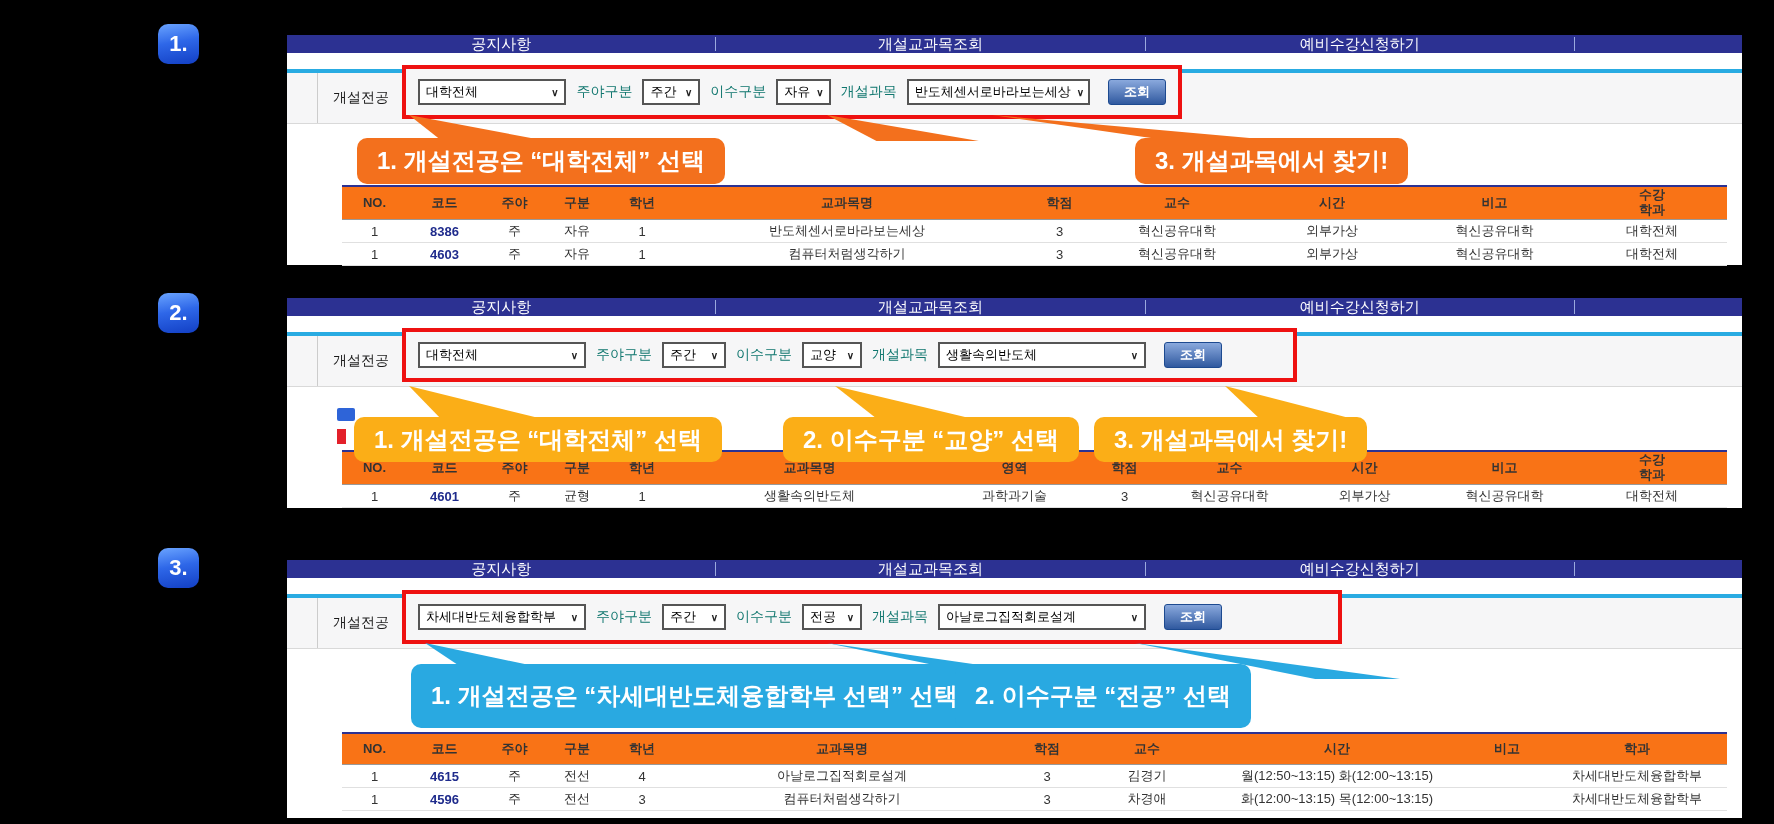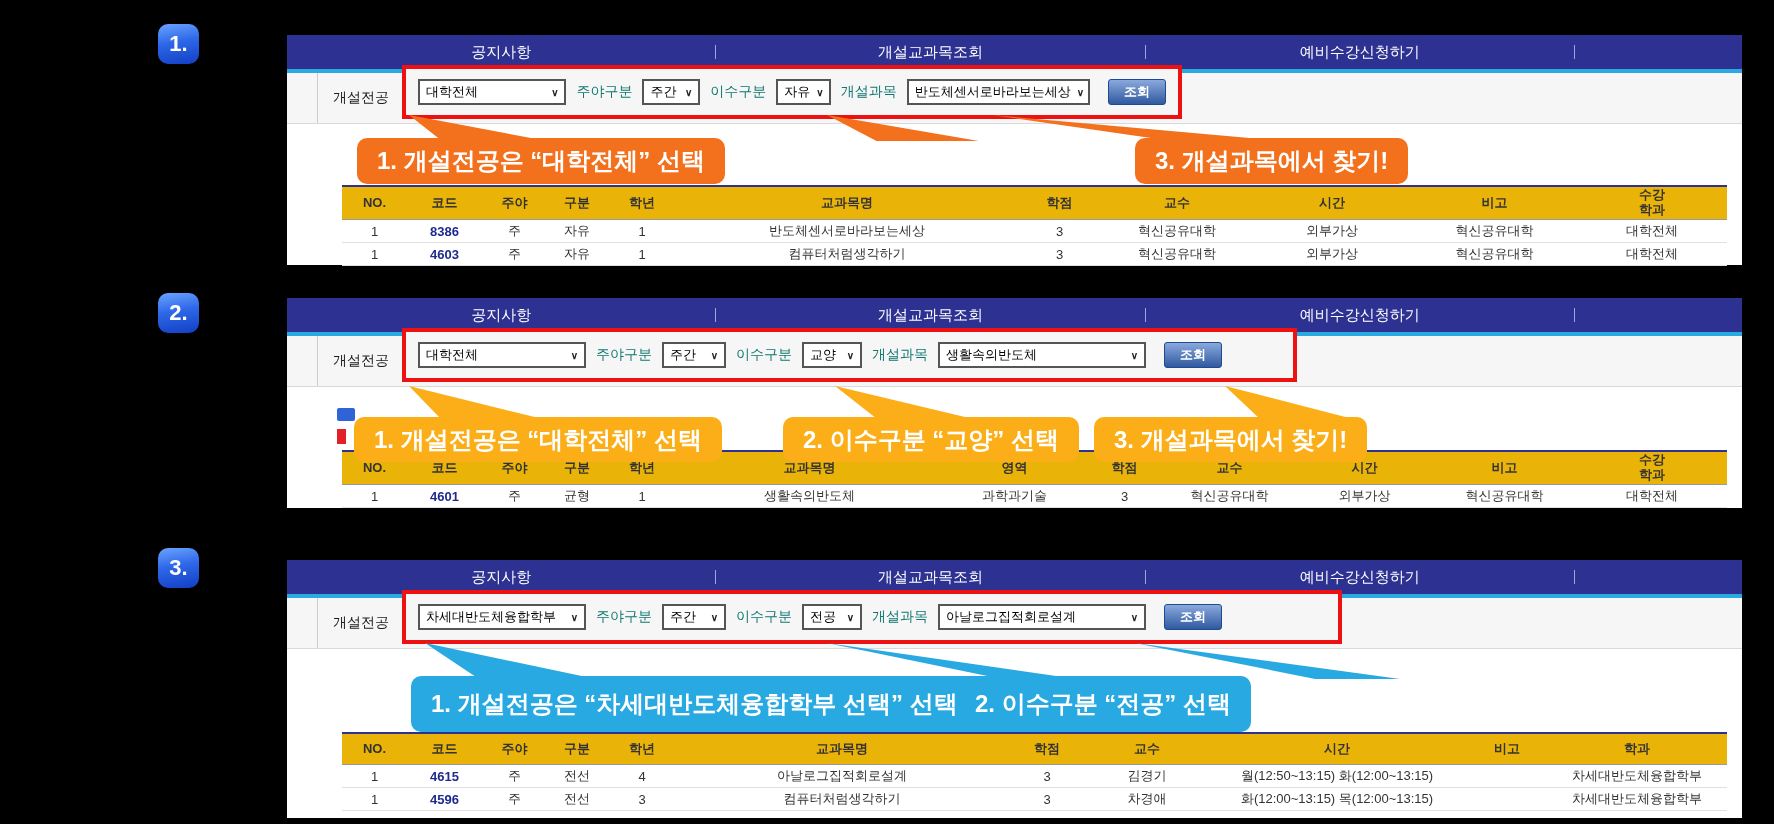--- a/index.html
+++ b/index.html
@@ -9,21 +9,21 @@
   
   .badge{position:absolute;left:158px;width:41px;height:40px;border-radius:10px;
          background:linear-gradient(170deg,#6aa4ff 0%,#2e67e8 45%,#123fc4 100%);
          color:#fff;font-weight:bold;font-size:22px;display:flex;align-items:center;justify-content:center;}
   .b1{top:24px}.b2{top:293px}.b3{top:548px}
 
   
   .panel{position:absolute;left:287px;width:1455px;background:#fff;}
   .p1{top:35px;height:230px}.p2{top:298px;height:210px}.p3{top:560px;height:258px}
 
-  .tabbar{position:absolute;top:0;left:0;right:0;height:34px;background:var(--header-navy);
+  .tabbar{position:absolute;top:0;left:0;right:0;height:18px;background:var(--header-navy);
           display:flex;align-items:center;z-index:1}
   .tab{width:29.5%;text-align:center;color:#fff;font-size:15px;cursor:pointer;white-space:nowrap}
   .tab.filler{width:11.5%}
   .tabsep{width:1px;height:14px;background:rgba(175,190,235,.85)}
 
   .cyan-strip{position:absolute;top:34px;left:0;right:0;height:4px;background:var(--active-strip-cyan);z-index:0}
 
   .filter-row{position:absolute;top:38px;left:0;right:0;height:50px;background:#f6f6f7;
               border-bottom:1px solid #d9d9d9;z-index:0}
   .major-label{position:absolute;left:30px;top:0;height:100%;width:86px;display:flex;align-items:center;
@@ -57,34 +57,34 @@
   .p2 .ptr3{left:938px;top:88px;width:150px;height:34px;clip-path:polygon(0 0,88% 100%,24% 100%)}
   .p3 .ptr1{left:138px;top:83px;width:180px;height:36px;clip-path:polygon(0 0,95% 100%,30% 100%)}
   .p3 .ptr2{left:540px;top:83px;width:250px;height:36px;clip-path:polygon(0 0,100% 100%,70% 100%)}
   .p3 .ptr3{left:848px;top:83px;width:265px;height:36px;clip-path:polygon(0 0,100% 100%,68% 100%)}
 
   
   .bubble{position:absolute;height:46px;border-radius:10px;color:#fff;font-weight:bold;font-size:24px;
           display:flex;align-items:center;padding:0 20px;white-space:nowrap;z-index:4}
   .p1 .bubble{background:var(--callout-orange);top:103px}
   .p2 .bubble{background:var(--callout-yellow);top:119px;height:45px}
-  .p3 .bubble{background:var(--callout-blue);top:116px;height:56px}
+  .p3 .bubble{background:var(--callout-blue);top:104px;height:64px}
   .p1 .bub1{left:70px}.p1 .bub2{left:505px}.p1 .bub3{left:848px}
   .p2 .bub1{left:67px}.p2 .bub2{left:496px}.p2 .bub3{left:807px}
   .p3 .bub1{left:124px}.p3 .bub2{left:668px}.p3 .bub3{left:886px}
 
   
   .frag-blue{position:absolute;left:50px;top:110px;width:18px;height:13px;background:#2e64d8;border-radius:2px;z-index:3}
   .frag-red{position:absolute;left:50px;top:131px;width:9px;height:15px;background:#e3202a;z-index:3}
 
   
   .tbl-wrap{position:absolute;left:55px;width:1385px;z-index:1}
   .p1 .tbl-wrap{top:150px}.p2 .tbl-wrap{top:152px}.p3 .tbl-wrap{top:172px}
   .tbl{width:100%;border-collapse:collapse;table-layout:fixed;border-top:2px solid var(--header-navy)}
-  .tbl th{background:#eab308;font-size:13px;color:#333;font-weight:bold;height:32px;
+  .tbl th{background:#f97316;font-size:13px;color:#333;font-weight:bold;height:32px;
           white-space:pre-line;border-bottom:1px solid #999;line-height:1.15;padding:0;text-align:center}
   .p3 .tbl th{height:30px}
   .tbl td{font-size:13px;color:#333;text-align:center;height:22px;border-bottom:1px solid #e0e0e0;
           overflow:hidden;white-space:nowrap;padding:0}
   .tbl td.code{color:var(--code-link-navy);font-weight:bold;cursor:pointer}
 </style>
 </head>
 <body>
 
 <div class="stage">

